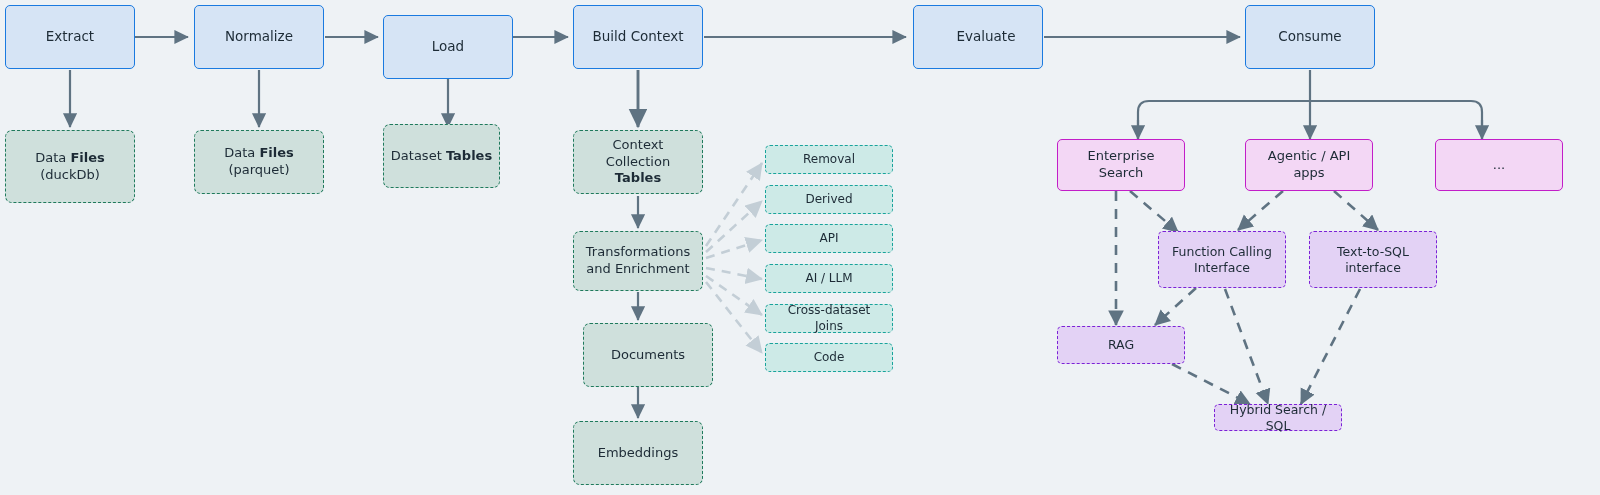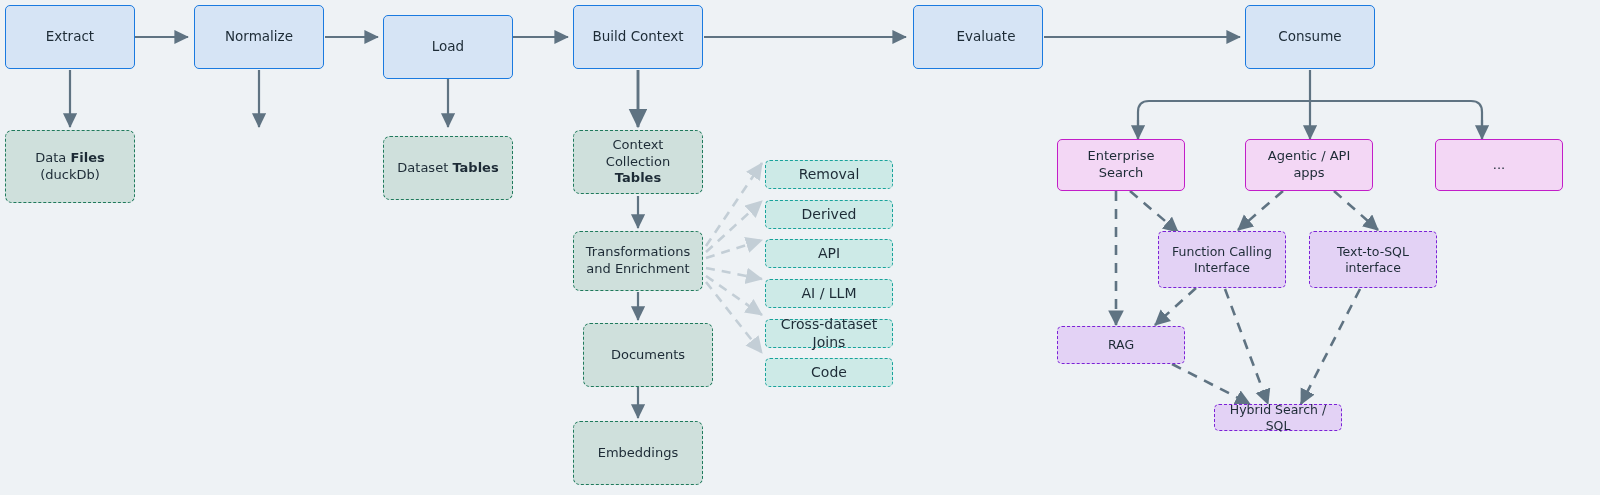--- a/index.html
+++ b/index.html
@@ -33,23 +33,22 @@
   .n-artifact {
     background:#cfe0dc;
     border:1.6px dashed #1f7a5c;
     font-size:13px;
     border-radius:7px;
   }
   
   .n-teal {
     background:#cdeae7;
     border:1.5px dashed #18a39b;
-    font-size:14px;
+    font-size:12px;
     border-radius:5px;
-    margin-top:15px;
   }
   
   .n-pink {
     background:#f3d7f5;
     border:1.7px solid #c21ec8;
     font-size:13px;
   }
   
   .n-purple {
     background:#e3d2f5;
@@ -139,21 +138,26 @@
   </div>
   <div class="node n-stage" style="left:1245px;top:5px;width:130px;height:64px;">
     <span class="lbl">Consume</span>
   </div>
 
   <div class="node n-artifact" style="left:5px;top:130px;width:130px;height:73px;">
     <span class="lbl">
       <span>Data </span><b>Files</b><span> (duckDb)</span>
     </span>
   </div>
-  <div class="node n-artifact" style="left:383px;top:136px;width:130px;height:64px;">
+  <div class="node n-artifact" style="left:194px;top:130px;width:130px;height:64px;">
+    <span class="lbl">
+      <span>Data </span><b>Files</b><span> (parquet)</span>
+    </span>
+  </div>
+  <div class="node n-artifact" style="left:383px;top:124px;width:117px;height:64px;">
     <span class="lbl">
       <span>Dataset </span><b>Tables</b>
     </span>
   </div>
   <div class="node n-artifact" style="left:573px;top:130px;width:130px;height:64px;">
     <span class="lbl">
       <span>Context Collection</span><br><b>Tables</b>
     </span>
   </div>
   <div class="node n-artifact" style="left:573px;top:231px;width:130px;height:60px;">

